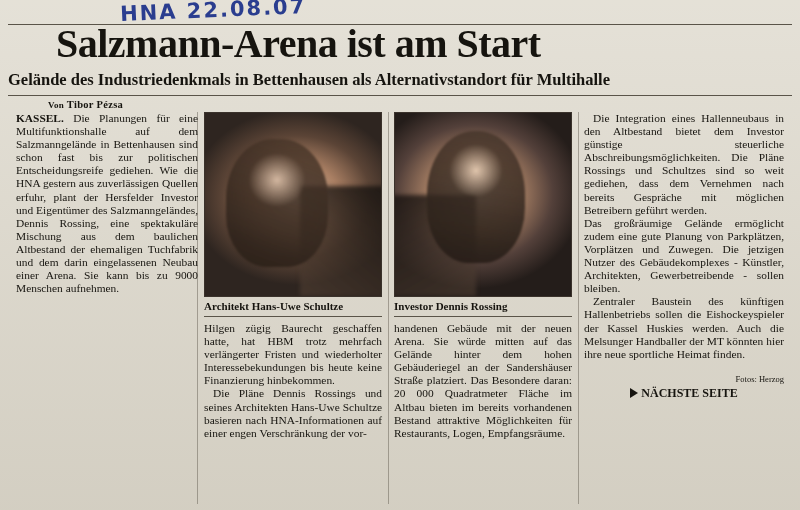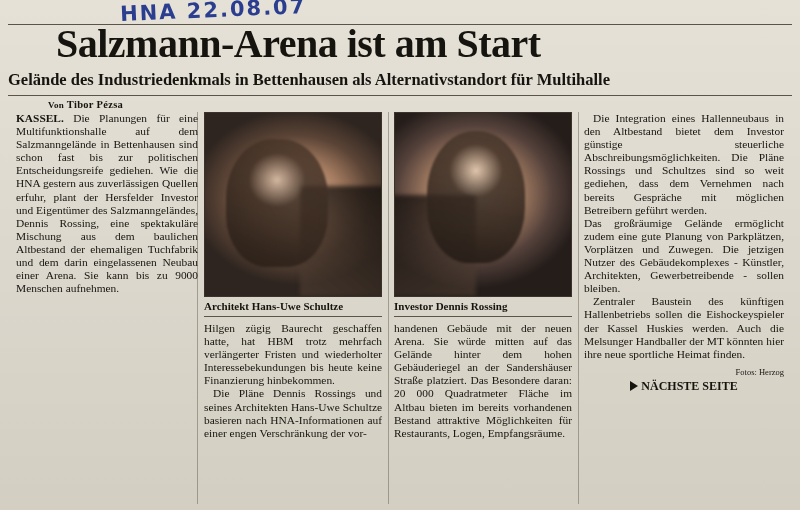--- a/index.html
+++ b/index.html
@@ -188,21 +188,21 @@
     color: #16140f;
     padding: 3px 0 17px 0;
     border-bottom: 1px solid #5a5449;
     padding-bottom: 3px;
     margin-bottom: 5px;
   }
   .credit {
     font-size: 8.5px;
     text-align: right;
     color: #16140f;
-    margin-top: 6px;
+    margin-top: 13px;
   }
   .nextpage {
     font-size: 12px;
     font-weight: bold;
     color: #16140f;
     text-align: center;
     margin-top: 2px;
     white-space: nowrap;
   }
   .arrow {

